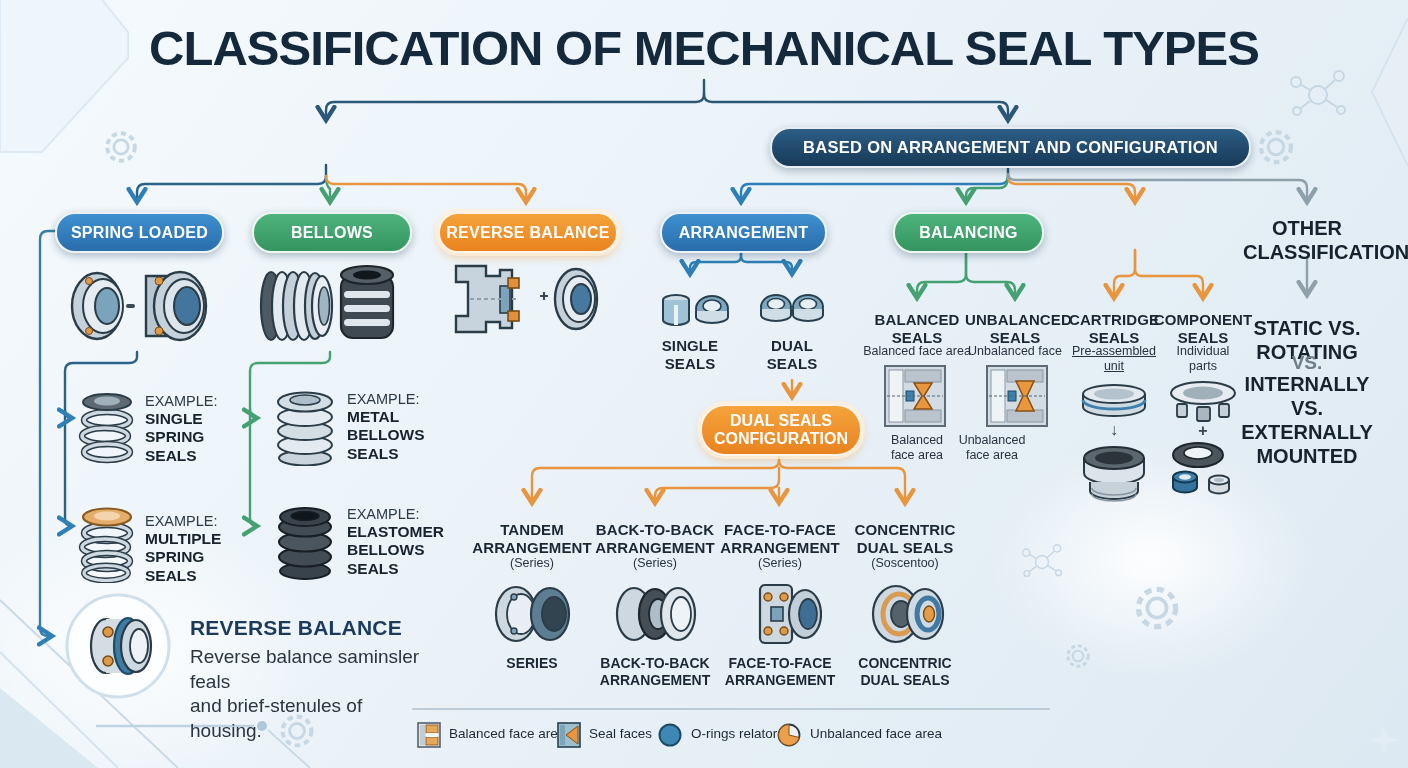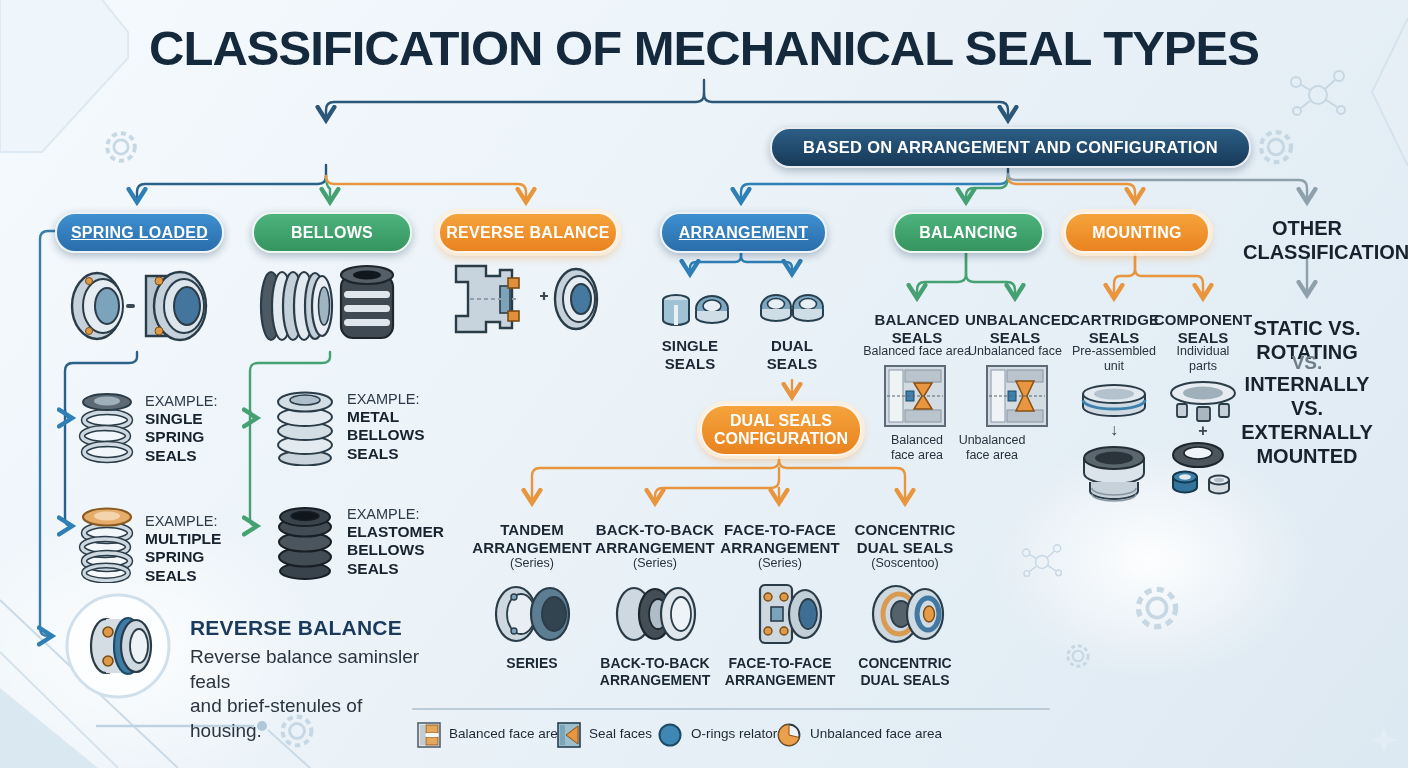--- a/index.html
+++ b/index.html
@@ -10,21 +10,21 @@
       radial-gradient(260px 190px at 130px 650px, rgba(255,255,255,.85), rgba(255,255,255,0) 72%),
       linear-gradient(128deg,#f5fafd 0%,#eaf2f8 48%,#dde9f2 100%);}
   .abs{position:absolute;}
   .ml{white-space:pre-line;}
   .title{left:0;right:0;top:20px;text-align:center;font-size:49px;font-weight:800;
     letter-spacing:-1px;color:#15293c;margin:0;}
   .pill{display:flex;align-items:center;justify-content:center;text-align:center;
     color:#fff;font-weight:700;border-radius:20px;line-height:1.12;
     border:2px solid rgba(255,255,255,.9);box-shadow:0 3px 8px rgba(18,45,72,.3);}
   .navy{background:linear-gradient(180deg,#2c5e86,#183957);}
-  .blue{background:linear-gradient(180deg,#3e90d0,#2a6dab);text-decoration:underline;}
+  .blue{background:linear-gradient(180deg,#3e90d0,#2a6dab);}
   .green{background:linear-gradient(180deg,#4db37c,#35945f);}
   .orange{background:linear-gradient(180deg,#f5a33c,#e9831f);
     box-shadow:0 0 0 3px rgba(255,240,220,.75),0 4px 10px rgba(232,140,40,.4);}
   .t-node{font-size:16.5px;letter-spacing:.3px;}
   .t-cat{font-size:16px;letter-spacing:.3px;}
   .t-sec{font-size:15px;font-weight:800;text-align:center;line-height:1.18;color:#1b2834;letter-spacing:.1px;}
   .t-sub{font-size:12.5px;text-align:center;line-height:1.22;color:#27333e;}
   .t-cap{font-size:14px;font-weight:800;text-align:center;line-height:1.2;color:#1b2834;}
   .t-par{font-size:13px;text-align:center;line-height:1.32;color:#2a3540;}
   .ex-prefix{font-size:14.5px;color:#2c3a47;line-height:1.25;}
@@ -132,21 +132,20 @@
 
   <h1 class="abs title">CLASSIFICATION OF MECHANICAL SEAL TYPES</h1>
 
   <div class="abs pill navy t-node" style="left:770px;top:127px;width:477px;height:37px;">BASED ON ARRANGEMENT AND CONFIGURATION</div>
 
   <div class="abs pill blue t-cat" style="left:55px;top:212px;width:165px;height:37px;">SPRING LOADED</div>
   <div class="abs pill green t-cat" style="left:252px;top:212px;width:156px;height:37px;">BELLOWS</div>
   <div class="abs pill orange t-cat" style="left:438px;top:212px;width:176px;height:37px;">REVERSE BALANCE</div>
   <div class="abs pill blue t-cat" style="left:660px;top:212px;width:163px;height:37px;">ARRANGEMENT</div>
   <div class="abs pill green t-cat" style="left:893px;top:212px;width:147px;height:37px;">BALANCING</div>
-  <div class="abs pill orange t-cat" style="left:1064px;top:212px;width:142px;height:37px;">MOUNTING</div>
   <div class="abs other-label ml" style="left:1243px;top:216px;width:128px;">OTHER
 CLASSIFICATIONS</div>
 
   <svg class="abs" style="left:62px;top:258px;" width="150" height="95" viewBox="0 0 150 95">
     <g stroke="#2b3c49" stroke-width="2.4">
       <ellipse cx="35" cy="48" rx="25" ry="33" fill="#c6d2db"></ellipse>
       <ellipse cx="41" cy="48" rx="20" ry="27" fill="#e6edf2" stroke-width="2"></ellipse>
       <ellipse cx="45" cy="48" rx="12" ry="18" fill="#7ca3bc" stroke-width="2"></ellipse>
     </g>
     <circle cx="27" cy="23" r="3.5" fill="#dd9a4b" stroke="#7a4d14"></circle>
@@ -402,21 +401,21 @@
     <rect x="21" y="47" width="36" height="12" fill="#b9c4cc" stroke="#8a98a3"></rect>
     <path d="M30,18 L48,18 L41,33 L48,48 L30,48 L37,33 Z" fill="#e8963f" stroke="#8a4f12" stroke-width="1.5"></path>
     <rect x="22" y="28" width="8" height="10" fill="#3f81ad" stroke="#1d4b66"></rect>
     <line x1="3" y1="33" x2="59" y2="33" stroke="#55626c" stroke-dasharray="3 2"></line>
   </svg>
   <div class="abs t-sub ml" style="left:952px;top:433px;width:80px;">Unbalanced
 face area</div>
 
   <div class="abs t-sec ml" style="left:1064px;top:311px;width:100px;">CARTRIDGE
 SEALS</div>
-  <div class="abs t-sub ml" style="left:1064px;top:344px;width:100px;">Pre-assembled
+  <div class="abs t-sub ml" style="left:1064px;top:344px;width:100px;text-decoration:underline;">Pre-assembled
 unit</div>
   <svg class="abs" style="left:1079px;top:383px;" width="70" height="42" viewBox="0 0 70 42">
     <path d="M4,11 v13 a31,9 0 0 0 62,0 V11" fill="#cfdae2" stroke="#2b3c49" stroke-width="2"></path>
     <path d="M4,17 a31,9 0 0 0 62,0" fill="none" stroke="#3f81ad" stroke-width="3"></path>
     <ellipse cx="35" cy="11" rx="31" ry="9" fill="#e2e9ef" stroke="#2b3c49" stroke-width="2"></ellipse>
     <ellipse cx="35" cy="11" rx="20" ry="5.5" fill="#b3c2cd"></ellipse>
   </svg>
   <div class="abs joiner" style="left:1104px;top:421px;width:20px;">↓</div>
   <svg class="abs" style="left:1079px;top:444px;" width="70" height="62" viewBox="0 0 70 62">
     <path d="M5,14 v15 a30,11 0 0 0 60,0 V14" fill="#dbe4ea" stroke="#2b3c49" stroke-width="2"></path>

